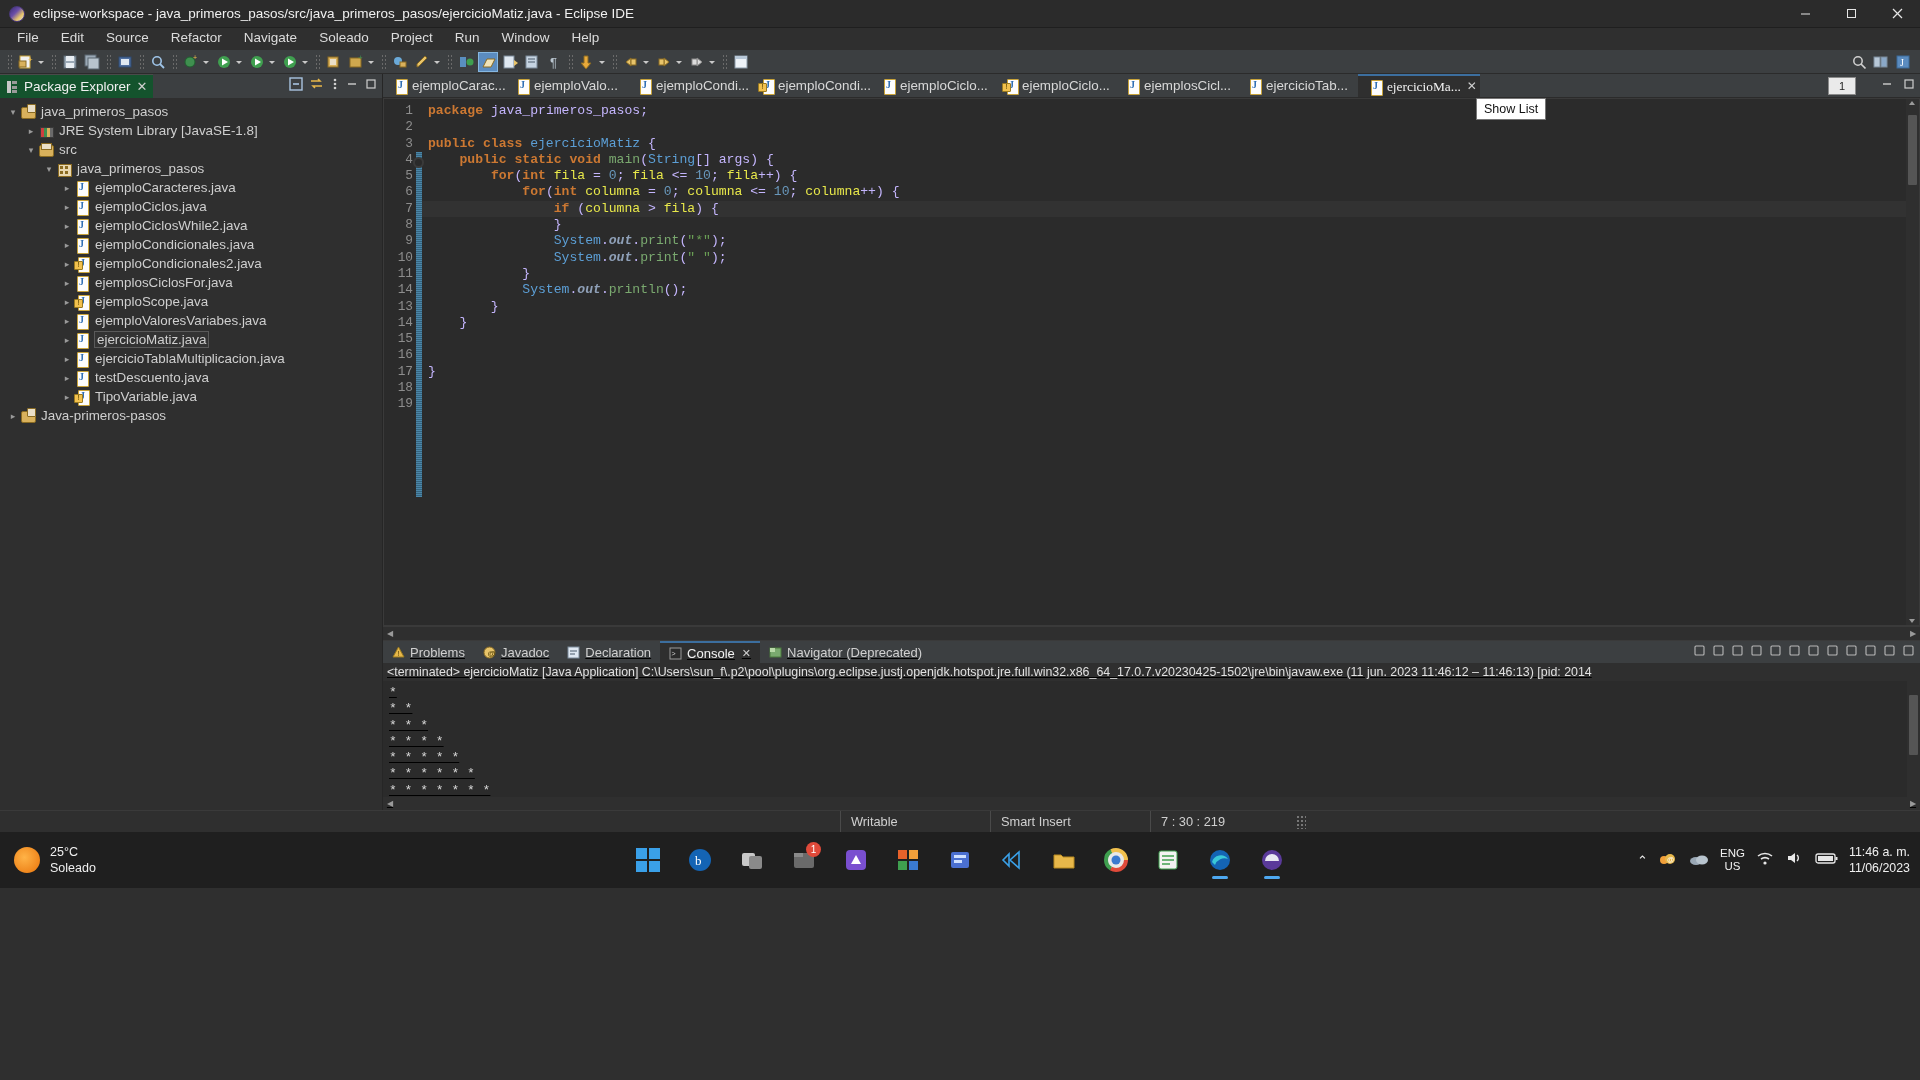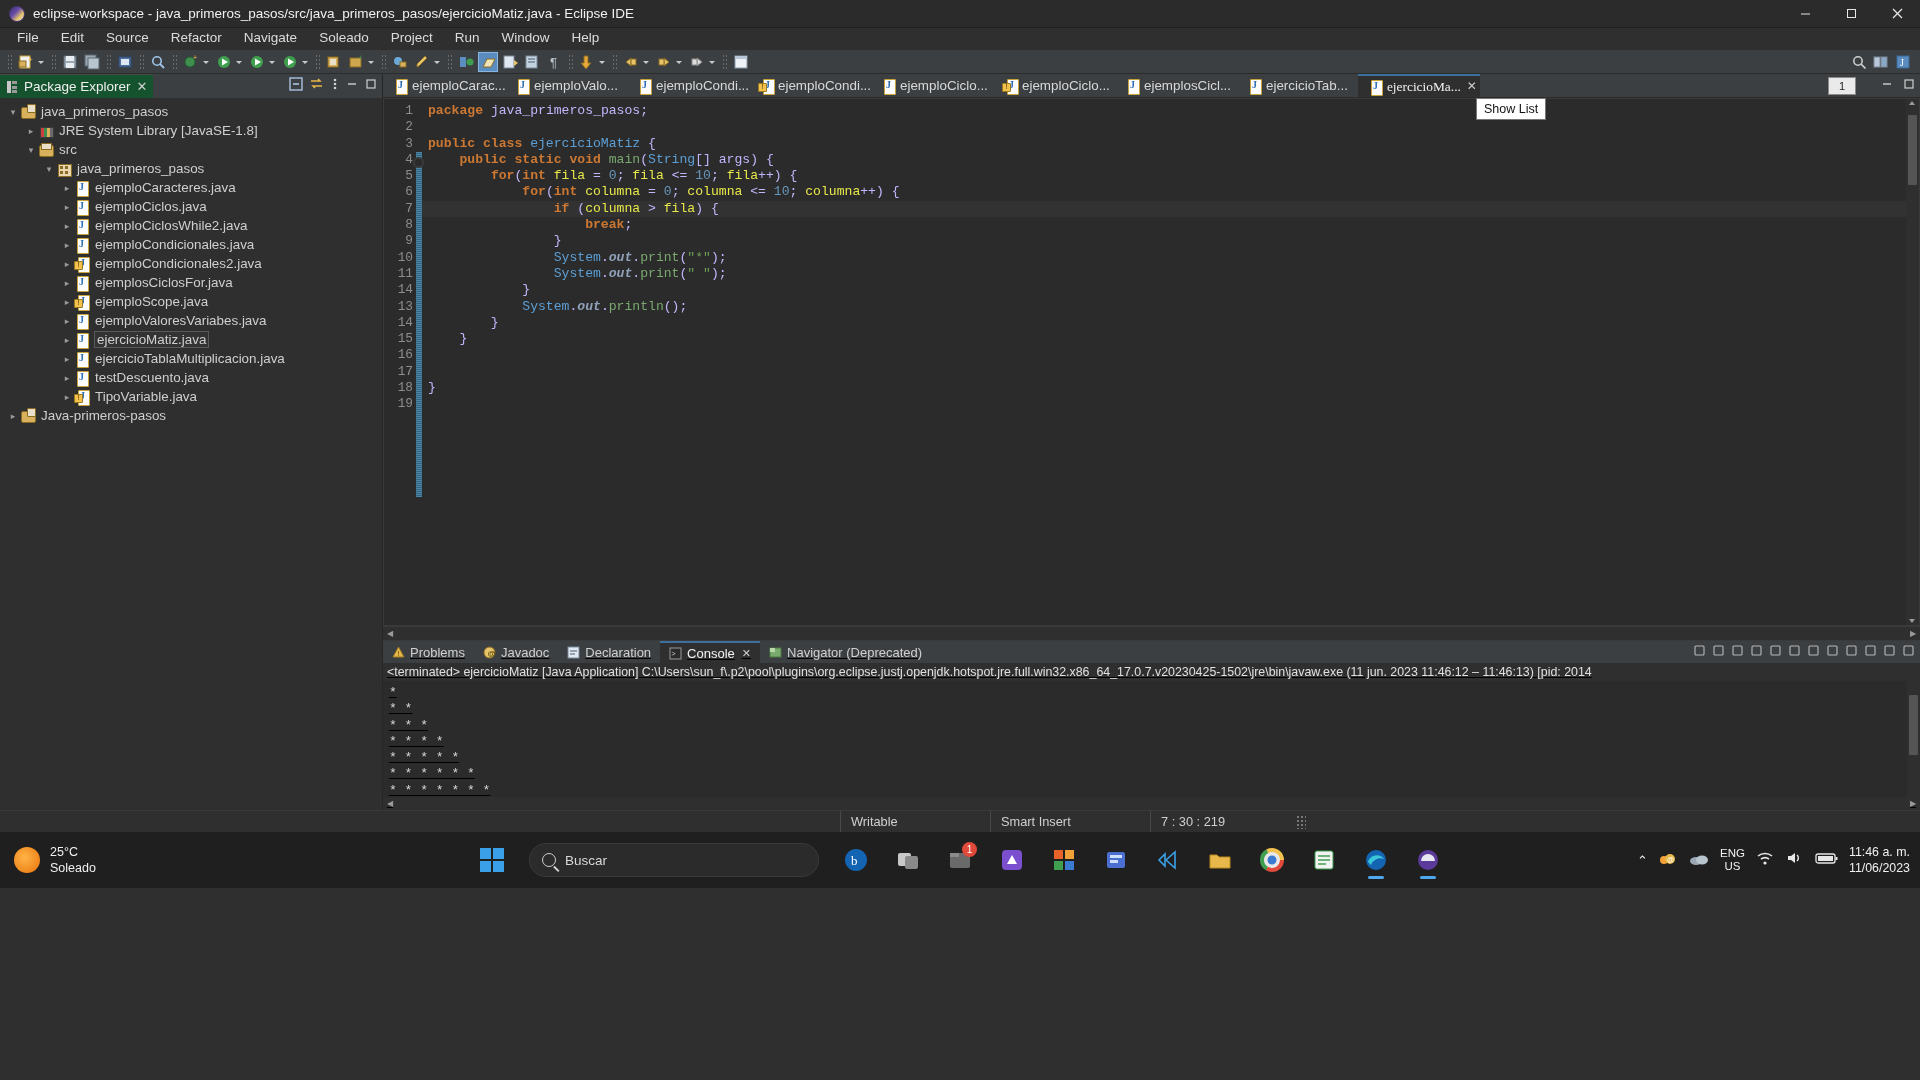--- a/index.html
+++ b/index.html
@@ -636,21 +636,20 @@
         <div class="seg" style="height:345px;margin-top:49px;"></div>
       </div>
       <div class="codecol" id="codecol">
           <div class="cl-row"><span class="k">package </span><span class="plain">java_primeros_pasos;</span></div>
           <div class="cl-row">&nbsp;</div>
           <div class="cl-row"><span class="k">public class </span><span class="cls">ejercicioMatiz</span><span class="plain"> {</span></div>
           <div class="cl-row"><span class="plain">    </span><span class="k">public static void </span><span class="meth">main</span><span class="plain">(</span><span class="cls">String</span><span class="plain">[] args) {</span></div>
           <div class="cl-row"><span class="plain">        </span><span class="k">for</span><span class="plain">(</span><span class="k">int </span><span class="var">fila</span><span class="plain"> = </span><span class="num">0</span><span class="plain">; </span><span class="var">fila</span><span class="plain"> &lt;= </span><span class="num">10</span><span class="plain">; </span><span class="var">fila</span><span class="plain">++) {</span></div>
           <div class="cl-row"><span class="plain">            </span><span class="k">for</span><span class="plain">(</span><span class="k">int </span><span class="var">columna</span><span class="plain"> = </span><span class="num">0</span><span class="plain">; </span><span class="var">columna</span><span class="plain"> &lt;= </span><span class="num">10</span><span class="plain">; </span><span class="var">columna</span><span class="plain">++) {</span></div>
           <div class="cl-row hl"><span class="plain">                </span><span class="k">if</span><span class="plain"> (</span><span class="var">columna</span><span class="plain"> &gt; </span><span class="var">fila</span><span class="plain">) {</span></div>
-          <div class="cl-row"><span class="plain">                    </span><span class="k">break</span><span class="plain">;</span></div>
           <div class="cl-row"><span class="plain">                }</span></div>
           <div class="cl-row"><span class="plain">                </span><span class="cls">System</span><span class="plain">.</span><span class="stat">out</span><span class="plain">.</span><span class="meth">print</span><span class="plain">(</span><span class="str">"*"</span><span class="plain">);</span></div>
           <div class="cl-row"><span class="plain">                </span><span class="cls">System</span><span class="plain">.</span><span class="stat">out</span><span class="plain">.</span><span class="meth">print</span><span class="plain">(</span><span class="str">" "</span><span class="plain">);</span></div>
           <div class="cl-row"><span class="plain">            }</span></div>
           <div class="cl-row"><span class="plain">            </span><span class="cls">System</span><span class="plain">.</span><span class="stat">out</span><span class="plain">.</span><span class="meth">println</span><span class="plain">();</span></div>
           <div class="cl-row"><span class="plain">        }</span></div>
           <div class="cl-row"><span class="plain">    }</span></div>
           <div class="cl-row">&nbsp;</div>
           <div class="cl-row">&nbsp;</div>
           <div class="cl-row"><span class="plain">}</span></div>
@@ -790,24 +789,20 @@
 
   <div class="tb-center">
     <div class="tk">
       <div class="winlogo">
           <i></i>
           <i></i>
           <i></i>
           <i></i>
         </div>
     </div>
-    <div class="searchbox">
-      <div class="mg"></div>
-      <div class="ph">Buscar</div>
-    </div>
     <div class="tk">
       <svg width="26" height="26" viewBox="0 0 26 26">
           <circle cx="13" cy="13" r="11" fill="#1464b4"></circle>
           <text x="8" y="18" font-size="13" fill="#fff" font-family="serif">b</text>
         </svg>
     </div>
     <div class="tk">
       <svg width="24" height="24" viewBox="0 0 24 24">
           <rect x="2" y="5" width="13" height="13" rx="2" fill="#c8c8c8"></rect>
           <rect x="9" y="8" width="13" height="13" rx="2" fill="#8a8a8a"></rect>

